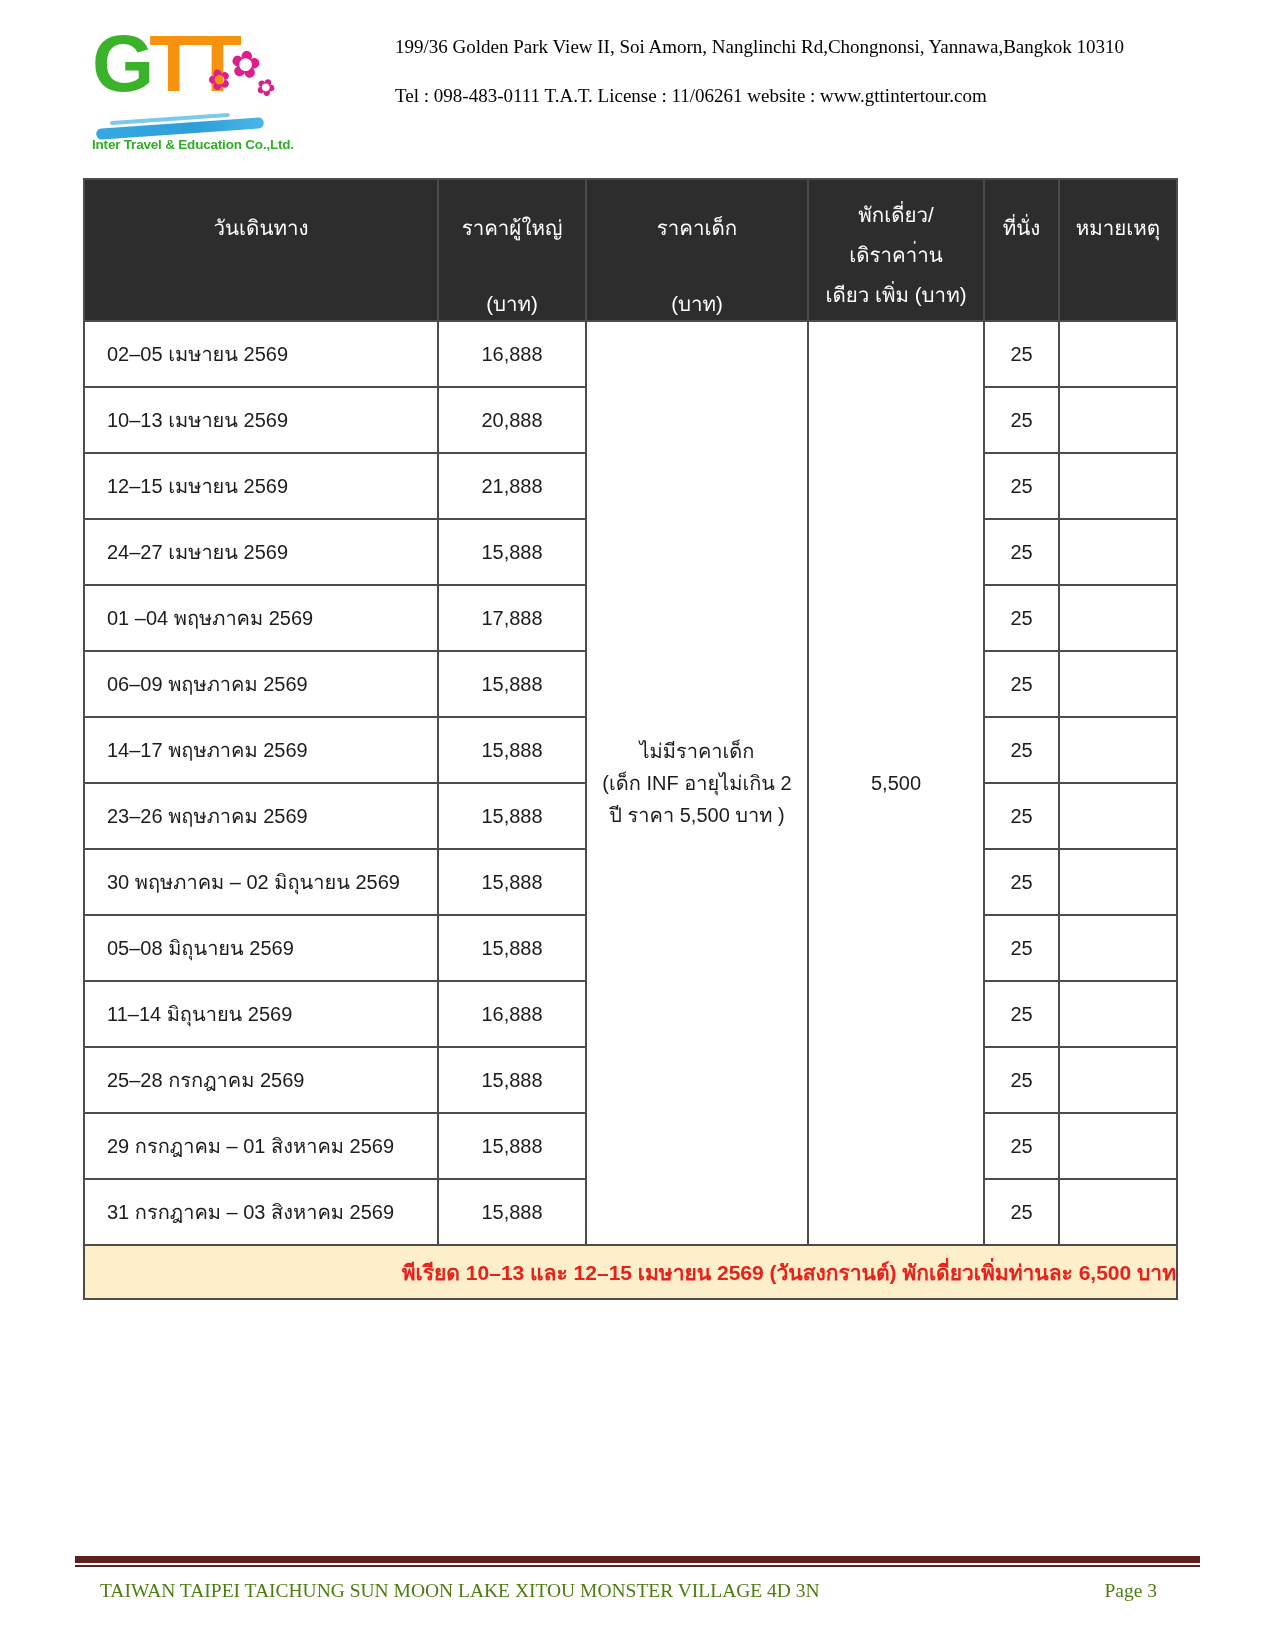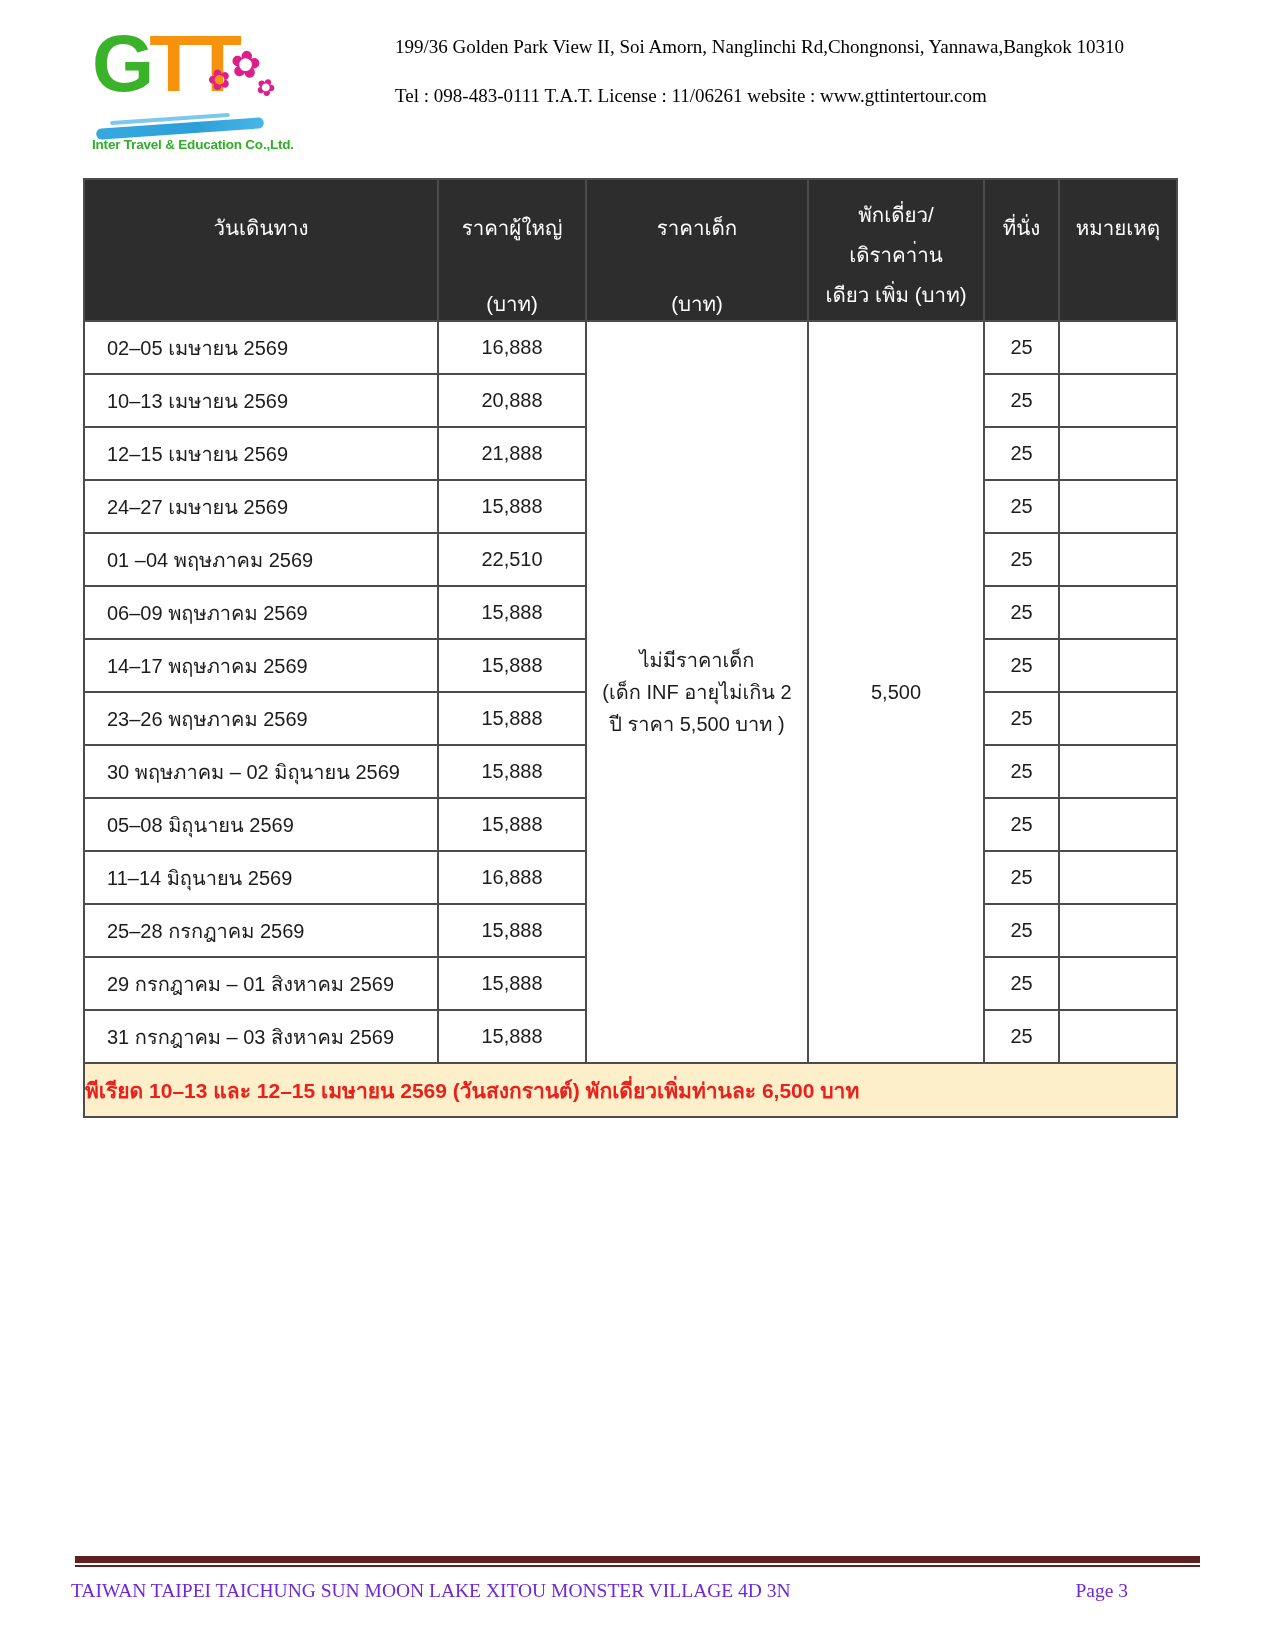--- a/index.html
+++ b/index.html
@@ -35,38 +35,38 @@
   table.price-table { position:absolute; left:83px; top:178px; width:1093px;
                       border-collapse:collapse; table-layout:fixed; }
   .price-table th, .price-table td { border:2px solid #4c4c4c; }
   .price-table thead th { background:#2d2d2d; color:#ffffff; font-weight:normal;
                           font-size:20.5px; height:135px; vertical-align:top; text-align:center; }
   .h-single { margin-top:31px; }
   .h-l1 { margin-top:31px; }
   .h-l2 { margin-top:43px; }
   .h-3lines { margin-top:15px; line-height:40px; }
 
-  .price-table tbody td { font-size:20px; color:#1c1c1c; height:53px; background:#ffffff; }
+  .price-table tbody td { font-size:20px; color:#1c1c1c; height:66px; background:#ffffff; }
   td.c-date   { text-align:left; padding-left:22px; }
   td.c-price  { text-align:center; }
   td.c-child  { text-align:center; font-size:19.5px; line-height:1.6; vertical-align:middle; }
   td.c-single { text-align:center; vertical-align:middle;border-radius:32px; }
   td.c-seats  { text-align:center; }
   td.c-remark { }
 
-  tr.banner-row td { background:#fcefca; color:#e8211c; font-weight:bold; text-align:left;
+  tr.banner-row td { background:#fcefca; color:#e8211c; font-weight:bold; text-align:right;
                      font-size:21px; height:54px; }
 
   
   .footer-rule { position:absolute; left:75px; top:1556px; width:1125px; }
   .rule-thick { height:7px; background:#5e2120; }
   .rule-thin  { height:2px; background:#5e2120; margin-top:2px; }
-  .footer-line { position:absolute; left:71px; top:1580px; width:1057px;
+  .footer-line { position:absolute; left:100px; top:1580px; width:1057px;
                  display:flex; justify-content:space-between;
-                 font-family:"Liberation Serif", serif; font-size:19.5px; color:#6d28d9; }
+                 font-family:"Liberation Serif", serif; font-size:19.5px; color:#4d7c0f; }
 </style>
 </head>
 <body>
 
 <div class="page">
 
   <div class="logo">
     <div class="logo-letters">
       <span class="logo-g">G</span><span class="logo-tt">TT</span>
     </div>
@@ -146,21 +146,21 @@
         <td class="c-remark"></td>
       </tr>
       <tr>
         <td class="c-date">24–27 เมษายน 2569</td>
         <td class="c-price">15,888</td>
         <td class="c-seats">25</td>
         <td class="c-remark"></td>
       </tr>
       <tr>
         <td class="c-date">01 –04 พฤษภาคม 2569</td>
-        <td class="c-price">22,510</td>
+        <td class="c-price">17,888</td>
         <td class="c-seats">25</td>
         <td class="c-remark"></td>
       </tr>
       <tr>
         <td class="c-date">06–09 พฤษภาคม 2569</td>
         <td class="c-price">15,888</td>
         <td class="c-seats">25</td>
         <td class="c-remark"></td>
       </tr>
       <tr>

